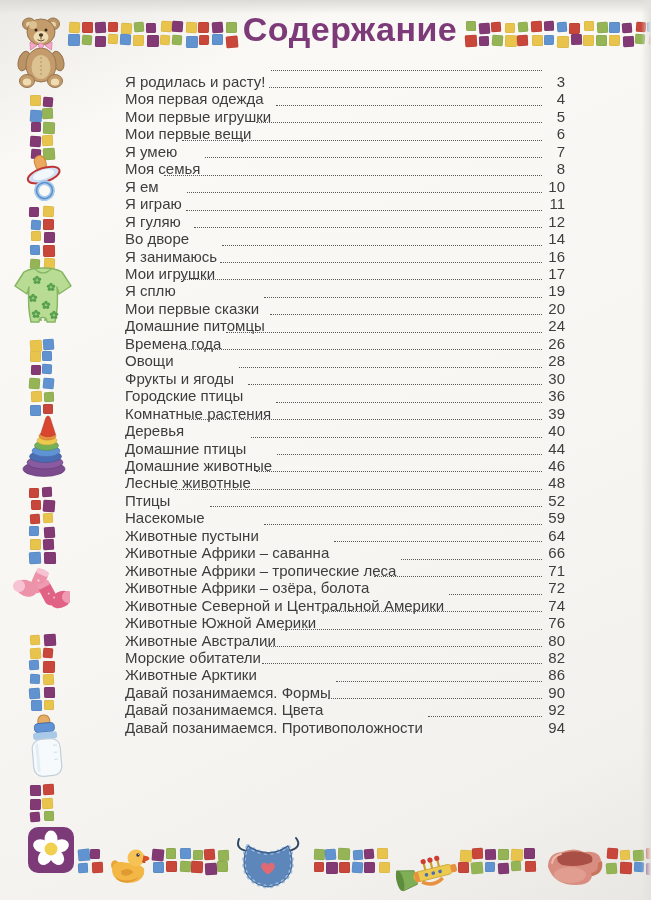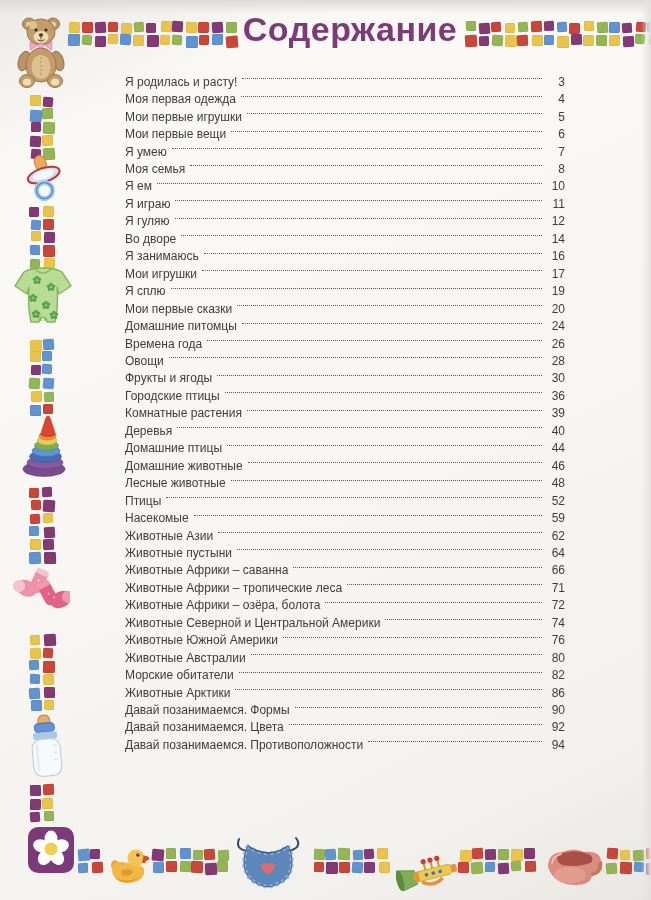--- a/index.html
+++ b/index.html
@@ -20,21 +20,21 @@
   h1.title{
     position:absolute;left:238px;top:10px;width:224px;margin:0;
     text-align:center;font-size:34px;font-weight:bold;color:#7d3a78;
     letter-spacing:0.5px;
   }
   .mosaic{position:absolute;}
   .mosaic i{position:absolute;display:block;border-radius:1.5px;box-shadow:0 0 0 0.4px rgba(0,0,0,0.12) inset;}
   .icon{position:absolute;}
   
   .toc{position:absolute;left:125px;top:73px;width:440px;}
-  .toc-row{display:flex;align-items:center;height:17.46px;font-size:12px;color:#3d3d3d;}
+  .toc-row{display:flex;align-items:flex-start;height:17.46px;font-size:15px;color:#3d3d3d;}
   .toc-row .tt{white-space:nowrap;}
   .toc-row .dots{flex:1;margin:0 4px 0 5px;border-bottom:1.8px dotted #595959;transform:translateY(-3px);}
   .toc-row .pg{min-width:19px;text-align:right;white-space:nowrap;}
 </style>
 </head>
 <body>
 
 <div class="page">
 
   <span class="icon" style="left:16px;top:13px">
@@ -551,25 +551,20 @@
         <span class="tt">Птицы</span>
         <span class="dots"></span>
         <span class="pg">52</span>
       </div>
       <div class="toc-row">
         <span class="tt">Насекомые</span>
         <span class="dots"></span>
         <span class="pg">59</span>
       </div>
       <div class="toc-row">
-        <span class="tt">Животные Азии</span>
-        <span class="dots"></span>
-        <span class="pg">62</span>
-      </div>
-      <div class="toc-row">
         <span class="tt">Животные пустыни</span>
         <span class="dots"></span>
         <span class="pg">64</span>
       </div>
       <div class="toc-row">
         <span class="tt">Животные Африки – саванна</span>
         <span class="dots"></span>
         <span class="pg">66</span>
       </div>
       <div class="toc-row">

